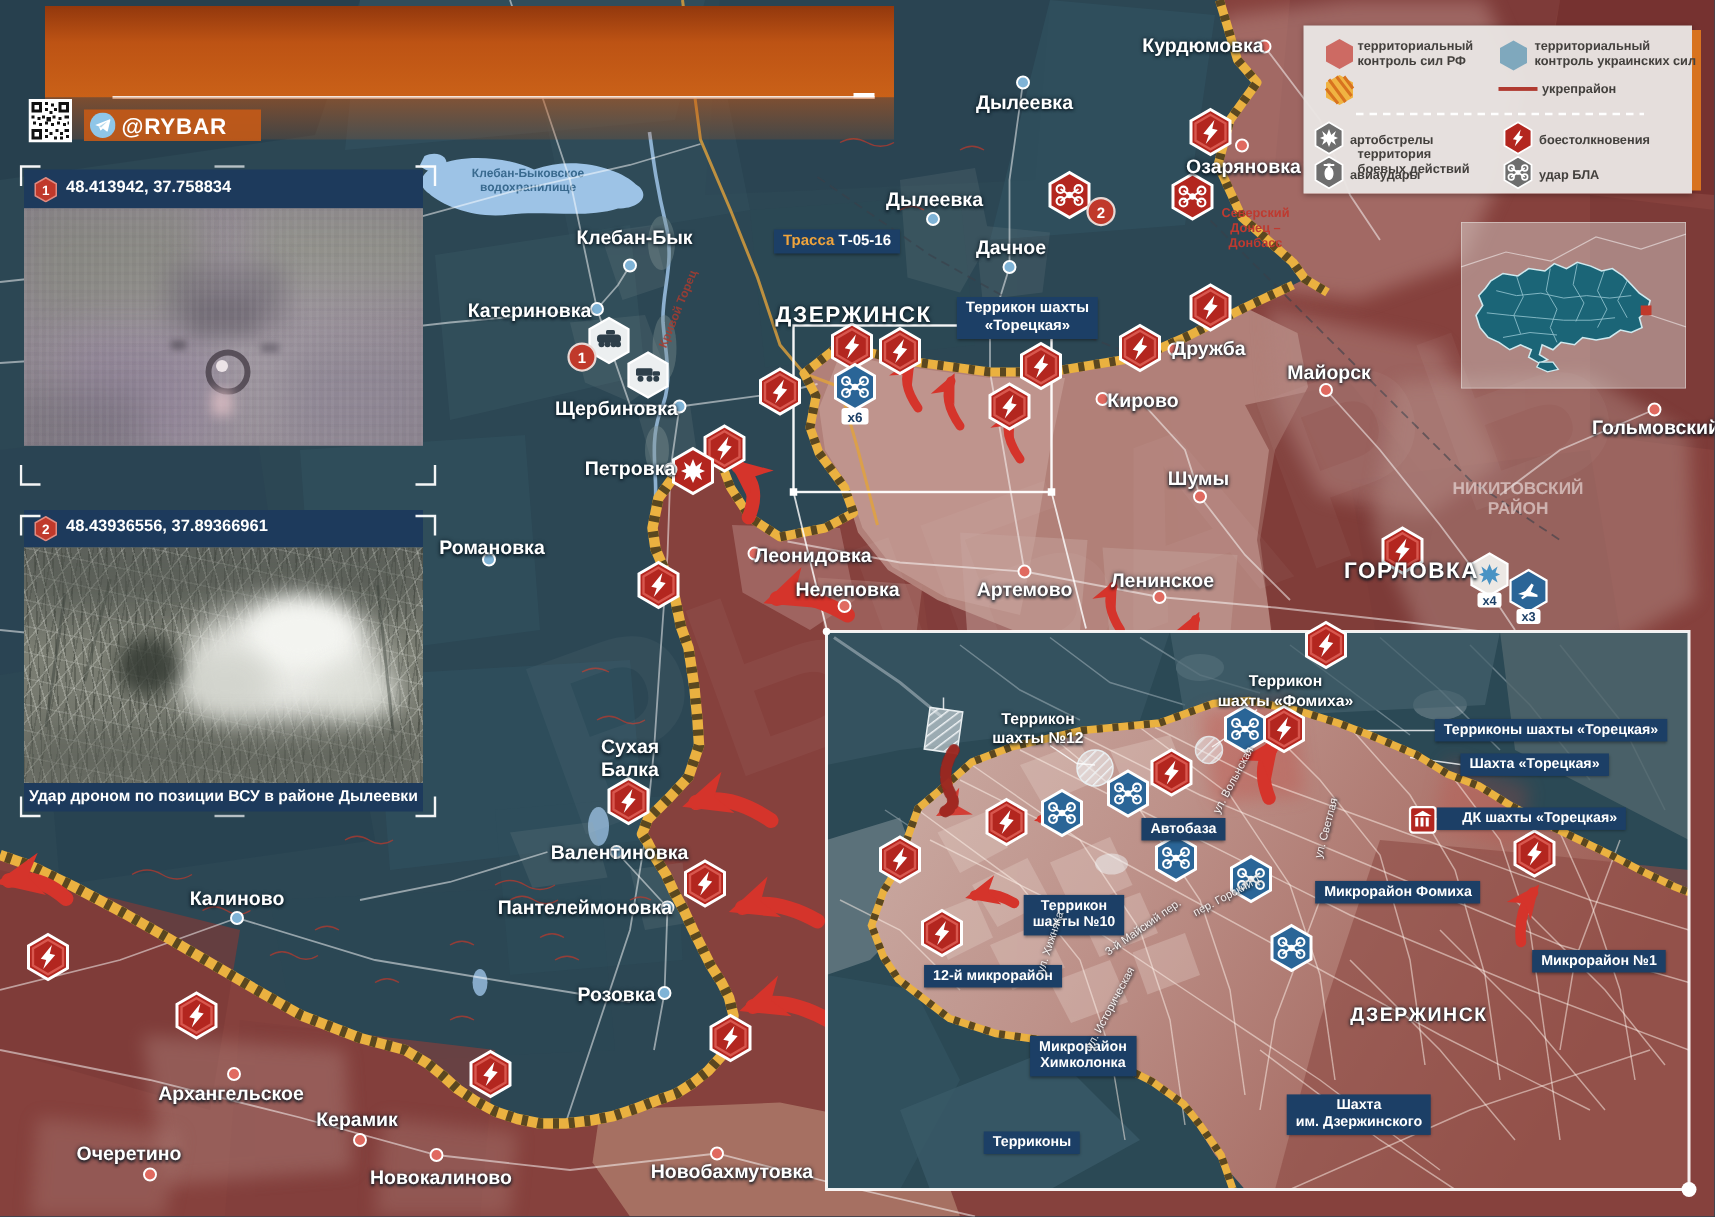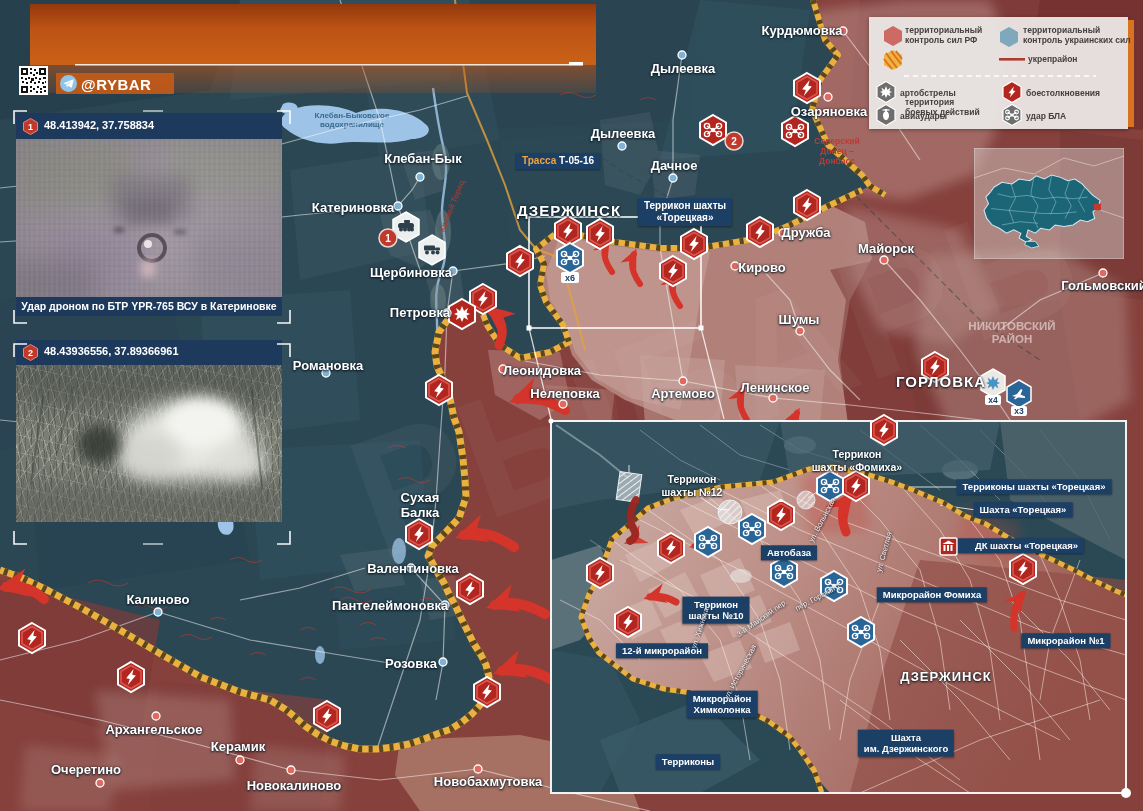--- a/index.html
+++ b/index.html
@@ -578,21 +578,20 @@
     <div style="position:absolute;left:-10px;top:120px;width:90px;height:50px;background:#6f6a74;opacity:.5;filter:blur(12px);"></div>
     <div style="position:absolute;left:96px;top:38px;width:78px;height:42px;background:#746e78;opacity:.65;filter:blur(8px);"></div>
     <div style="position:absolute;left:110px;top:60px;width:46px;height:26px;background:#67616b;opacity:.5;filter:blur(6px);"></div>
     <div style="position:absolute;left:0;top:0;width:266px;height:158px;background:repeating-linear-gradient(90deg,rgba(255,255,255,.045) 0 2px,rgba(0,0,0,0) 2px 5px),repeating-linear-gradient(0deg,rgba(80,70,85,.05) 0 2px,rgba(0,0,0,0) 2px 6px);"></div>
     <div style="position:absolute;left:121px;top:94px;width:22px;height:22px;border:4px solid #473f48;border-radius:50%;opacity:.8;"></div>
     <div style="position:absolute;left:128px;top:101px;width:8px;height:8px;background:#ece3e7;border-radius:50%;"></div>
     <div style="position:absolute;left:125px;top:121px;width:14px;height:17px;background:#dfc0c6;opacity:.75;filter:blur(4px);"></div>
     <div style="position:absolute;left:98px;top:88px;width:10px;height:6px;background:#544e58;opacity:.7;filter:blur(2px);"></div>
     <div style="position:absolute;left:158px;top:90px;width:12px;height:6px;background:#5a5460;opacity:.6;filter:blur(2px);"></div>
   </div>
-  <div style="position:absolute;left:0;top:184px;width:100%;height:19px;background:#1d3a5c;text-align:center;font-size:10.5px;font-weight:bold;color:#fff;line-height:19px;">Удар дроном по БТР YPR-765 ВСУ в Катериновке</div>
 </div>
 
 <div style="position:absolute;left:16px;top:340px;width:266px;height:201px;">
   <div style="position:absolute;left:0;top:0;width:100%;height:25px;background:#1d3a5c;"></div>
   <svg style="position:absolute;left:6px;top:4px;" width="17" height="17" viewBox="0 0 17 17">
         <polygon points="8.5,0.5 15.5,4.5 15.5,12.5 8.5,16.5 1.5,12.5 1.5,4.5" fill="#c0392b" stroke="#e08a80" stroke-width="1"></polygon>
         <text x="8.5" y="12" font-size="9" font-weight="bold" fill="#fff" text-anchor="middle" font-family="Liberation Sans,sans-serif">2</text>
       </svg>
   <div style="position:absolute;left:28px;top:5px;font-size:11px;font-weight:bold;color:#fff;">48.43936556, 37.89366961</div>
   <div style="position:absolute;left:0;top:25px;width:100%;height:157px;background:#75786f;overflow:hidden;">
@@ -607,20 +606,21 @@
     <div style="position:absolute;left:108px;top:38px;width:130px;height:80px;background:#e6e7e2;border-radius:48%;filter:blur(11px);"></div>
     <div style="position:absolute;left:148px;top:33px;width:75px;height:50px;background:#f3f4f0;border-radius:50%;filter:blur(7px);"></div>
     <div style="position:absolute;left:103px;top:68px;width:62px;height:48px;background:#d3d5ce;border-radius:50%;filter:blur(8px);opacity:.95;"></div>
     <div style="position:absolute;left:195px;top:78px;width:55px;height:40px;background:#dddfd8;border-radius:50%;filter:blur(8px);opacity:.9;"></div>
     <div style="position:absolute;left:62px;top:60px;width:42px;height:38px;background:#343a33;border-radius:45%;filter:blur(6px);opacity:.85;"></div>
     <div style="position:absolute;left:0px;top:120px;width:266px;height:40px;background:#5b5f57;opacity:.55;filter:blur(10px);"></div>
     <div style="position:absolute;left:20px;top:30px;width:2px;height:90px;background:#3c423b;opacity:.5;transform:rotate(8deg);"></div>
     <div style="position:absolute;left:240px;top:25px;width:2px;height:100px;background:#3c423b;opacity:.45;transform:rotate(-6deg);"></div>
     <div style="position:absolute;left:48px;top:20px;width:1.5px;height:70px;background:#454b44;opacity:.5;transform:rotate(14deg);"></div>
   </div>
+  <div style="position:absolute;left:0;top:182px;width:100%;height:19px;background:#1d3a5c;text-align:center;font-size:10.5px;font-weight:bold;color:#fff;line-height:19px;">Удар дроном по позиции ВСУ в районе Дылеевки</div>
 </div>
 
 <svg style="position:absolute;left:13px;top:110px;" width="280" height="440" viewBox="0 0 280 440">
       <g stroke="#fff" stroke-width="1.6" fill="none" opacity="0.95">
 <path d="M1,14 L1,1 L14,1"></path>
         <path d="M264,1 L277,1 L277,14"></path>
         <path d="M1,200 L1,213 L14,213"></path>
         <path d="M264,213 L277,213 L277,200"></path>
 <path d="M1,247 L1,234 L14,234"></path>
         <path d="M264,234 L277,234 L277,247"></path>

